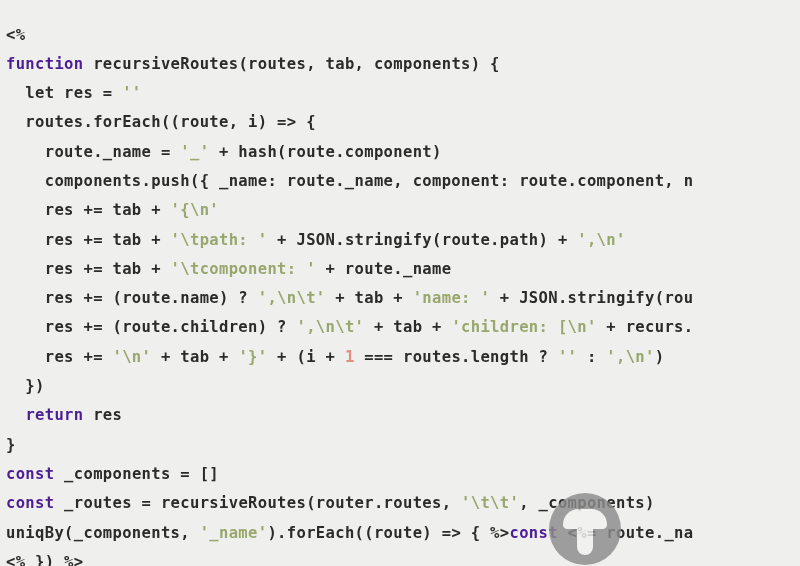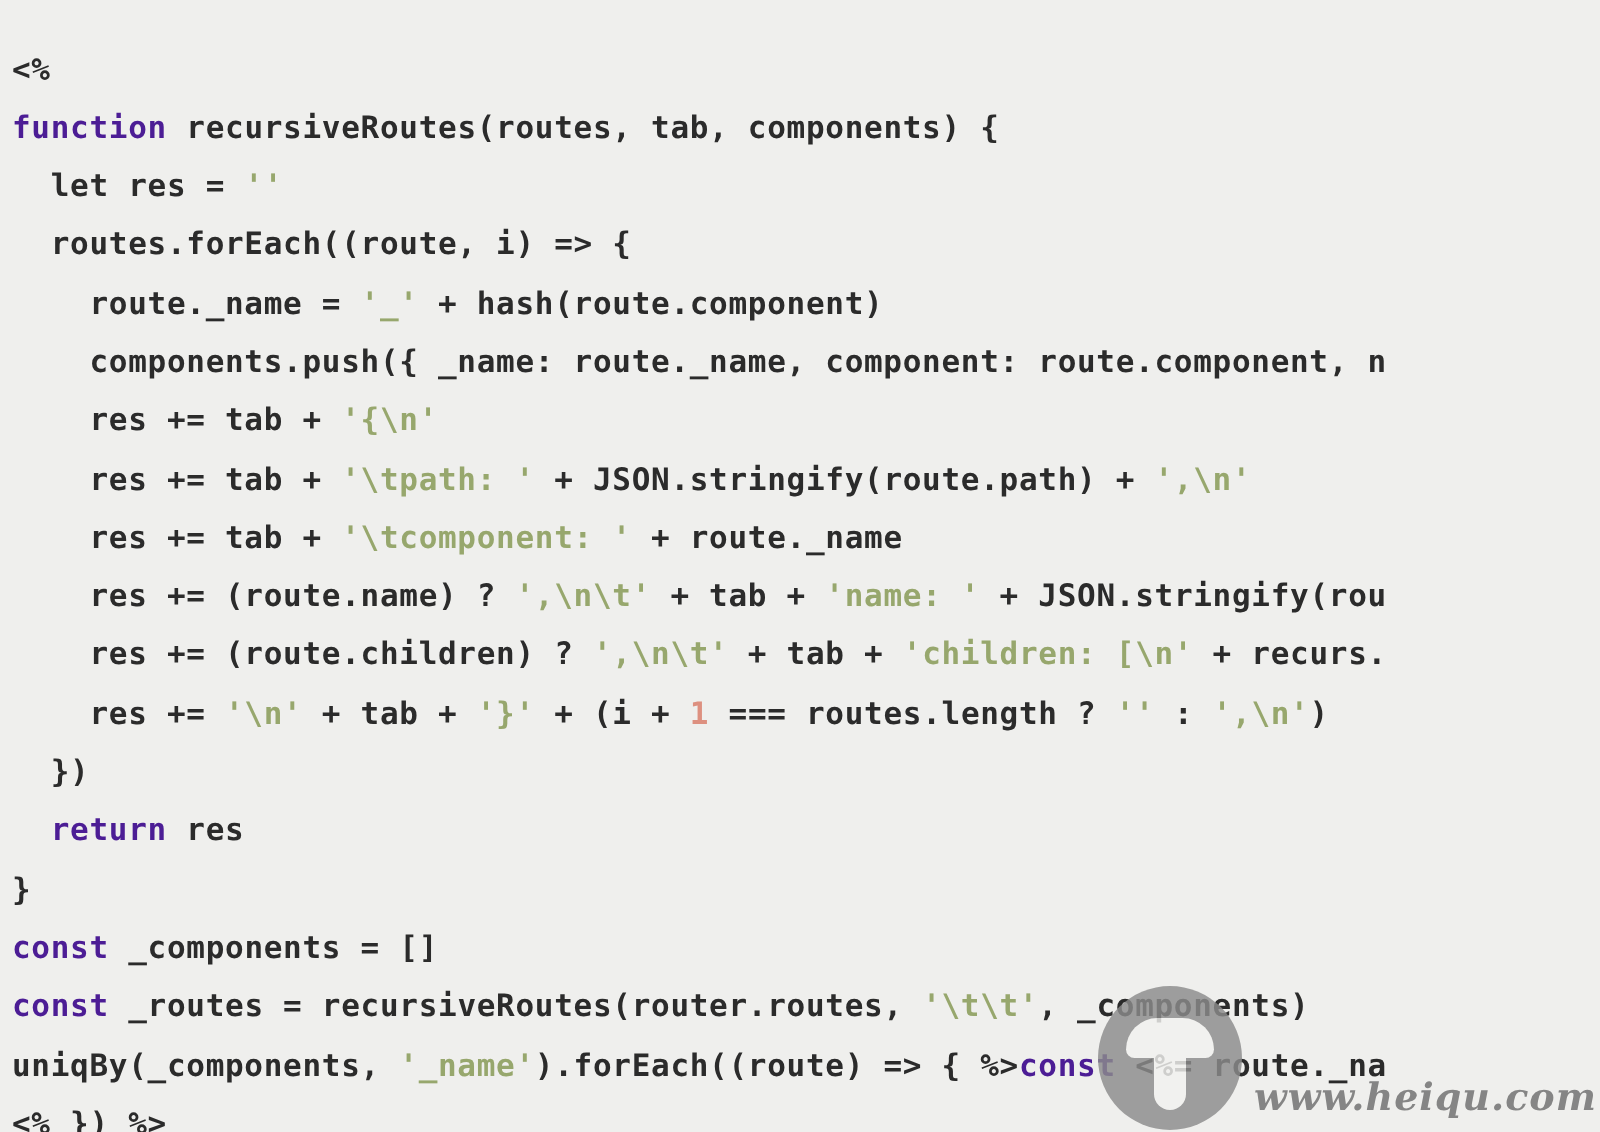--- a/index.html
+++ b/index.html
@@ -111,16 +111,15 @@
 </style>
 </head>
 <body>
 
 <div id="code-viewport">
 
   <pre id="code-block"><span class="ln"><span class="tok-plain">&lt;%</span></span><span class="ln"><span class="tok-kw">function</span><span class="tok-plain"> recursiveRoutes(routes, tab, components) {</span></span><span class="ln"><span class="tok-plain">  let res = </span><span class="tok-str">''</span></span><span class="ln"><span class="tok-plain">  routes.forEach((route, i) =&gt; {</span></span><span class="ln"><span class="tok-plain">    route._name = </span><span class="tok-str">'_'</span><span class="tok-plain"> + hash(route.component)</span></span><span class="ln"><span class="tok-plain">    components.push({ _name: route._name, component: route.component, n</span></span><span class="ln"><span class="tok-plain">    res += tab + </span><span class="tok-str">'{\n'</span></span><span class="ln"><span class="tok-plain">    res += tab + </span><span class="tok-str">'\tpath: '</span><span class="tok-plain"> + JSON.stringify(route.path) + </span><span class="tok-str">',\n'</span></span><span class="ln"><span class="tok-plain">    res += tab + </span><span class="tok-str">'\tcomponent: '</span><span class="tok-plain"> + route._name</span></span><span class="ln"><span class="tok-plain">    res += (route.name) ? </span><span class="tok-str">',\n\t'</span><span class="tok-plain"> + tab + </span><span class="tok-str">'name: '</span><span class="tok-plain"> + JSON.stringify(rou</span></span><span class="ln"><span class="tok-plain">    res += (route.children) ? </span><span class="tok-str">',\n\t'</span><span class="tok-plain"> + tab + </span><span class="tok-str">'children: [\n'</span><span class="tok-plain"> + recurs.</span></span><span class="ln"><span class="tok-plain">    res += </span><span class="tok-str">'\n'</span><span class="tok-plain"> + tab + </span><span class="tok-str">'}'</span><span class="tok-plain"> + (i + </span><span class="tok-num">1</span><span class="tok-plain"> === routes.length ? </span><span class="tok-str">''</span><span class="tok-plain"> : </span><span class="tok-str">',\n'</span><span class="tok-plain">)</span></span><span class="ln"><span class="tok-plain">  })</span></span><span class="ln"><span class="tok-plain">  </span><span class="tok-kw">return</span><span class="tok-plain"> res</span></span><span class="ln"><span class="tok-plain">}</span></span><span class="ln"><span class="tok-kw">const</span><span class="tok-plain"> _components = []</span></span><span class="ln"><span class="tok-kw">const</span><span class="tok-plain"> _routes = recursiveRoutes(router.routes, </span><span class="tok-str">'\t\t'</span><span class="tok-plain">, _components)</span></span><span class="ln"><span class="tok-plain">uniqBy(_components, </span><span class="tok-str">'_name'</span><span class="tok-plain">).forEach((route) =&gt; { %&gt;</span><span class="tok-kw">const</span><span class="tok-plain"> &lt;%= route._na</span></span><span class="ln"><span class="tok-plain">&lt;% }) %&gt;</span></span></pre>
 
   <div id="watermark">
     <div id="wm-badge"></div>
-    <div id="wm-url">www.heiqu.com</div>
   </div>
 
 </div>
 
 </body></html>

